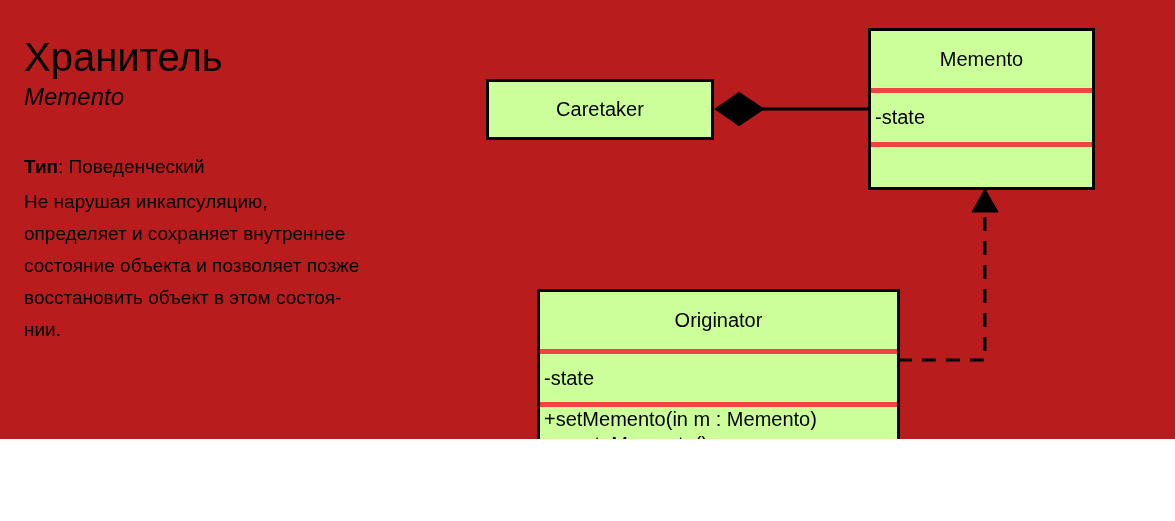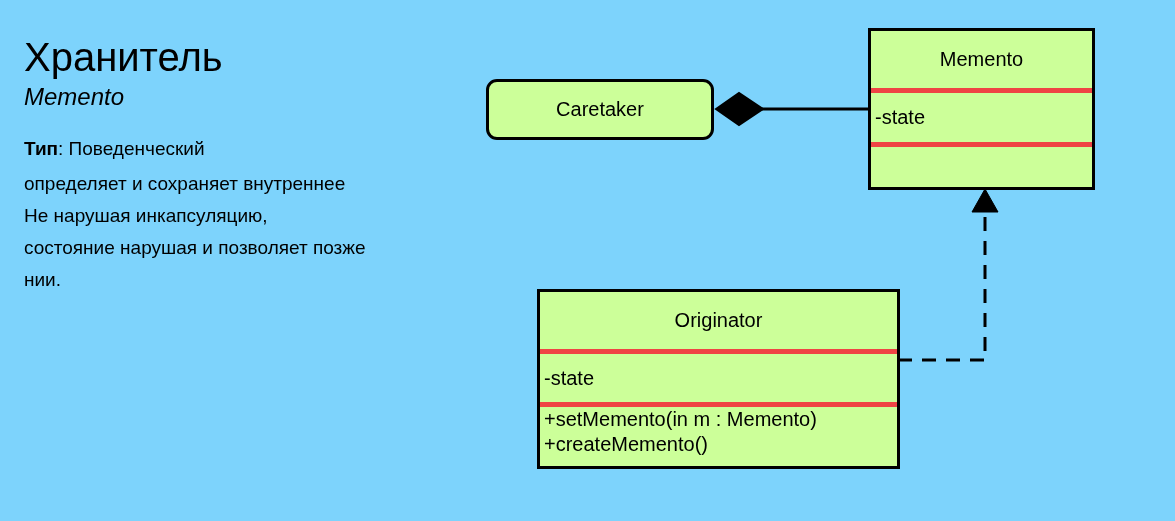--- a/index.html
+++ b/index.html
@@ -7,22 +7,22 @@
     padding: 0;
     background: #ffffff;
   }
   body {
     font-family: "Liberation Sans", sans-serif;
     color: #000000;
   }
   #page {
     position: relative;
     width: 1175px;
-    height: 521px;
-    background: #7dd3fc;
+    height: 439px;
+    background: #b91c1c;
     overflow: hidden;
   }
 
   
   #info-panel {
     position: absolute;
     left: 24px;
     top: 34px;
     width: 450px;
   }
@@ -39,21 +39,21 @@
     font-style: italic;
     font-weight: normal;
     margin-top: 2px;
   }
   .meta-line {
     font-size: 19px;
     line-height: 30px;
     margin-top: 0px;
     white-space: nowrap;
   }
-  #type-row { margin-top: 22px; }
+  #type-row { margin-top: 40px; }
   #what-row { margin-top: 2px; }
   .meta-key { font-weight: bold; }
   .meta-val { font-weight: normal; }
   #description {
     margin-top: 4px;
     font-size: 19px;
     line-height: 32px;
   }
   #description .desc-line { white-space: nowrap; }
 
@@ -103,21 +103,20 @@
   }
   #class-memento .c1 { height: 57px; }
   #class-memento .c2 { height: 54px; }
   #class-memento .c3 { height: 45px; }
 
   #class-caretaker {
     left: 486px;
     top: 79px;
     width: 228px;
     height: 61px;
-    border-radius: 11px;
   }
   #class-caretaker .c1 { height: 100%; }
 
   #class-originator {
     left: 537px;
     top: 289px;
     width: 363px;
     height: 180px;
   }
   #class-originator .c1 { height: 57px; }
@@ -144,23 +143,24 @@
     <div id="pattern-title-ru">Хранитель</div>
 
     <div id="pattern-title-en">Memento</div>
 
     <div class="meta-line" id="type-row">
       <span class="meta-key">Тип</span><span class="meta-val">: </span><span class="meta-val">Поведенческий</span>
     </div>
 
 
     <div id="description">
+      <div class="desc-line">Не нарушая инкапсуляцию,</div>
       <div class="desc-line">определяет и сохраняет внутреннее</div>
-      <div class="desc-line">Не нарушая инкапсуляцию,</div>
-      <div class="desc-line">состояние нарушая и позволяет позже</div>
+      <div class="desc-line">состояние объекта и позволяет позже</div>
+      <div class="desc-line">восстановить объект в этом состоя-</div>
       <div class="desc-line">нии.</div>
     </div>
   </div>
 
   <div id="diagram">
 
     <svg id="connectors" viewBox="0 0 1175 521" width="1175" height="521">
 
       <line x1="762" y1="109" x2="870" y2="109" stroke="#000000" stroke-width="3"></line>
       <polygon points="716,109 739,93 763,109 739,125" fill="#000000" stroke="#000000" stroke-width="2"></polygon>

